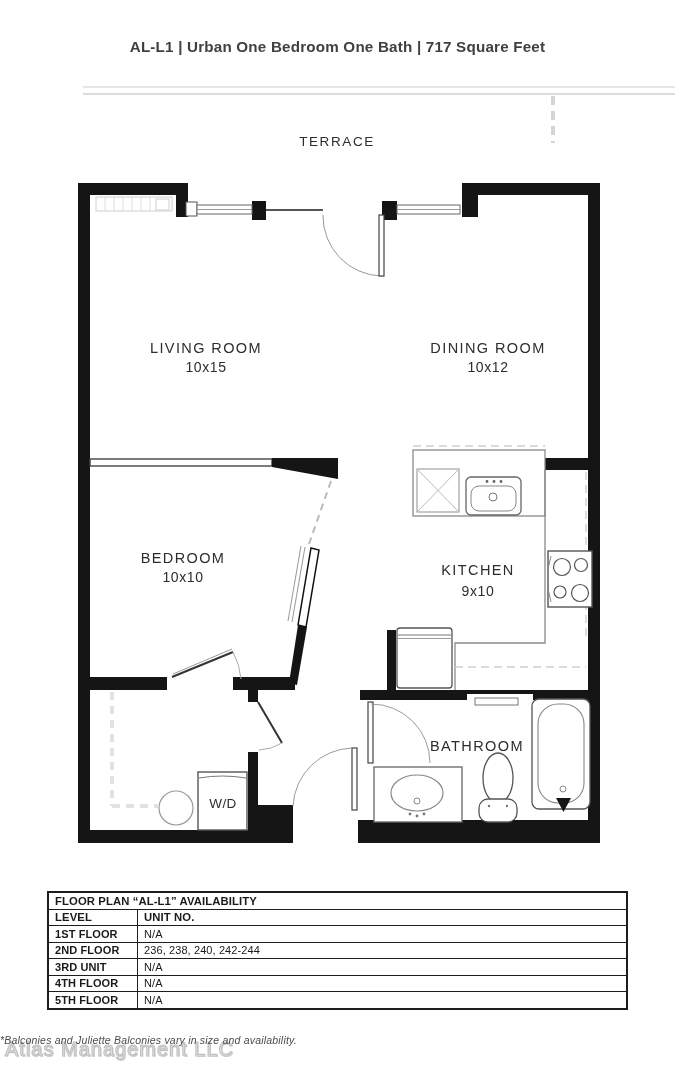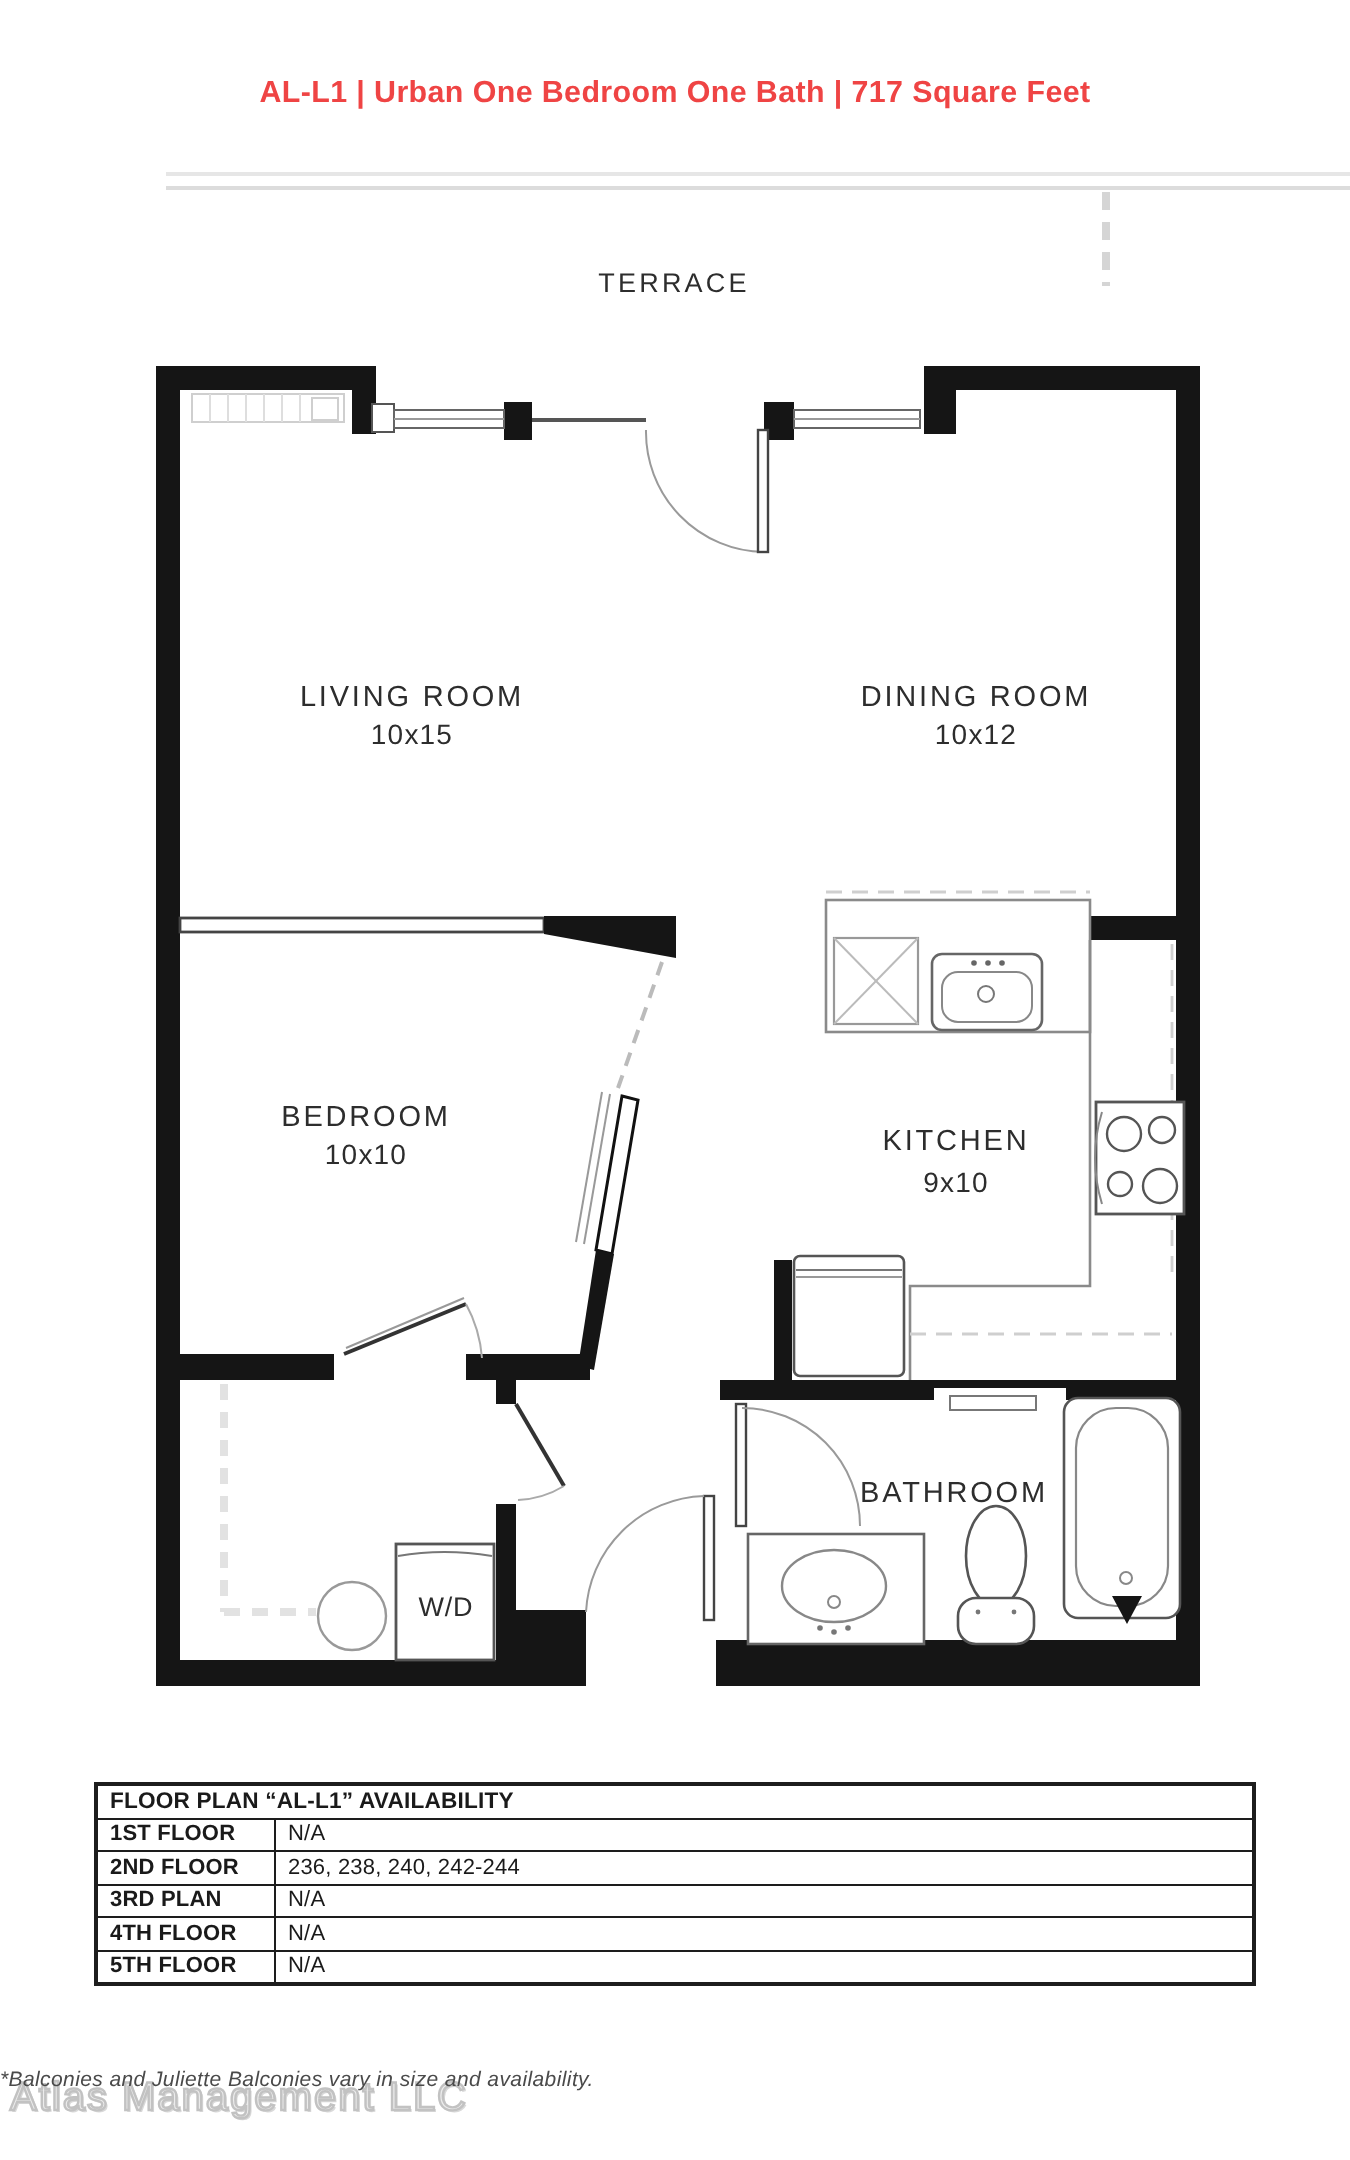--- a/index.html
+++ b/index.html
@@ -1,19 +1,19 @@
 <!DOCTYPE html>
 <html><head>
 <meta charset="utf-8">
 <style>
   html,body{margin:0;padding:0;background:#ffffff;}
   body{width:675px;height:1080px;position:relative;overflow:hidden;
        font-family:"Liberation Sans", sans-serif;}
   .page-title{position:absolute;top:38px;left:0;width:675px;text-align:center;
-       font-size:15.2px;font-weight:bold;color:#ef4444;letter-spacing:.2px;}
+       font-size:15.2px;font-weight:bold;color:#404040;letter-spacing:.2px;}
   svg.plan{position:absolute;top:0;left:0;}
   svg text{font-family:"Liberation Sans", sans-serif;fill:#2d2d2d;}
   .room-name{font-size:14.5px;letter-spacing:1.4px;}
   .room-dims{font-size:14px;letter-spacing:.6px;}
   .terrace-name{font-size:13.5px;letter-spacing:1.6px;}
   .wd-name{font-size:13.5px;letter-spacing:.4px;}
   .avail{position:absolute;left:47px;top:891px;width:581px;}
   .avail table{border-collapse:collapse;width:100%;border:2px solid #1d1d1d;}
   .avail td{border:1.6px solid #1d1d1d;font-size:11px;color:#1a1a1a;
        padding:1px 4px 1px 6px;height:13.5px;white-space:nowrap;letter-spacing:.1px;}
@@ -171,30 +171,34 @@
     <text x="477" y="751" text-anchor="middle" class="room-name">BATHROOM</text>
   </g>
 </svg>
 
 <div class="avail">
   <table>
     <tbody>
         <tr class="t-title">
       <td colspan="2">FLOOR PLAN “AL-L1” AVAILABILITY</td>
     </tr>
+    <tr class="t-head">
+      <td class="c1">LEVEL</td>
+      <td>UNIT NO.</td>
+    </tr>
     <tr>
       <td class="c1">1ST FLOOR</td>
       <td>N/A</td>
     </tr>
     <tr>
       <td class="c1">2ND FLOOR</td>
       <td>236, 238, 240, 242-244</td>
     </tr>
     <tr>
-      <td class="c1">3RD PLAN</td>
+      <td class="c1">3RD UNIT</td>
       <td>N/A</td>
     </tr>
     <tr>
       <td class="c1">4TH FLOOR</td>
       <td>N/A</td>
     </tr>
     <tr>
       <td class="c1">5TH FLOOR</td>
       <td>N/A</td>
     </tr>

